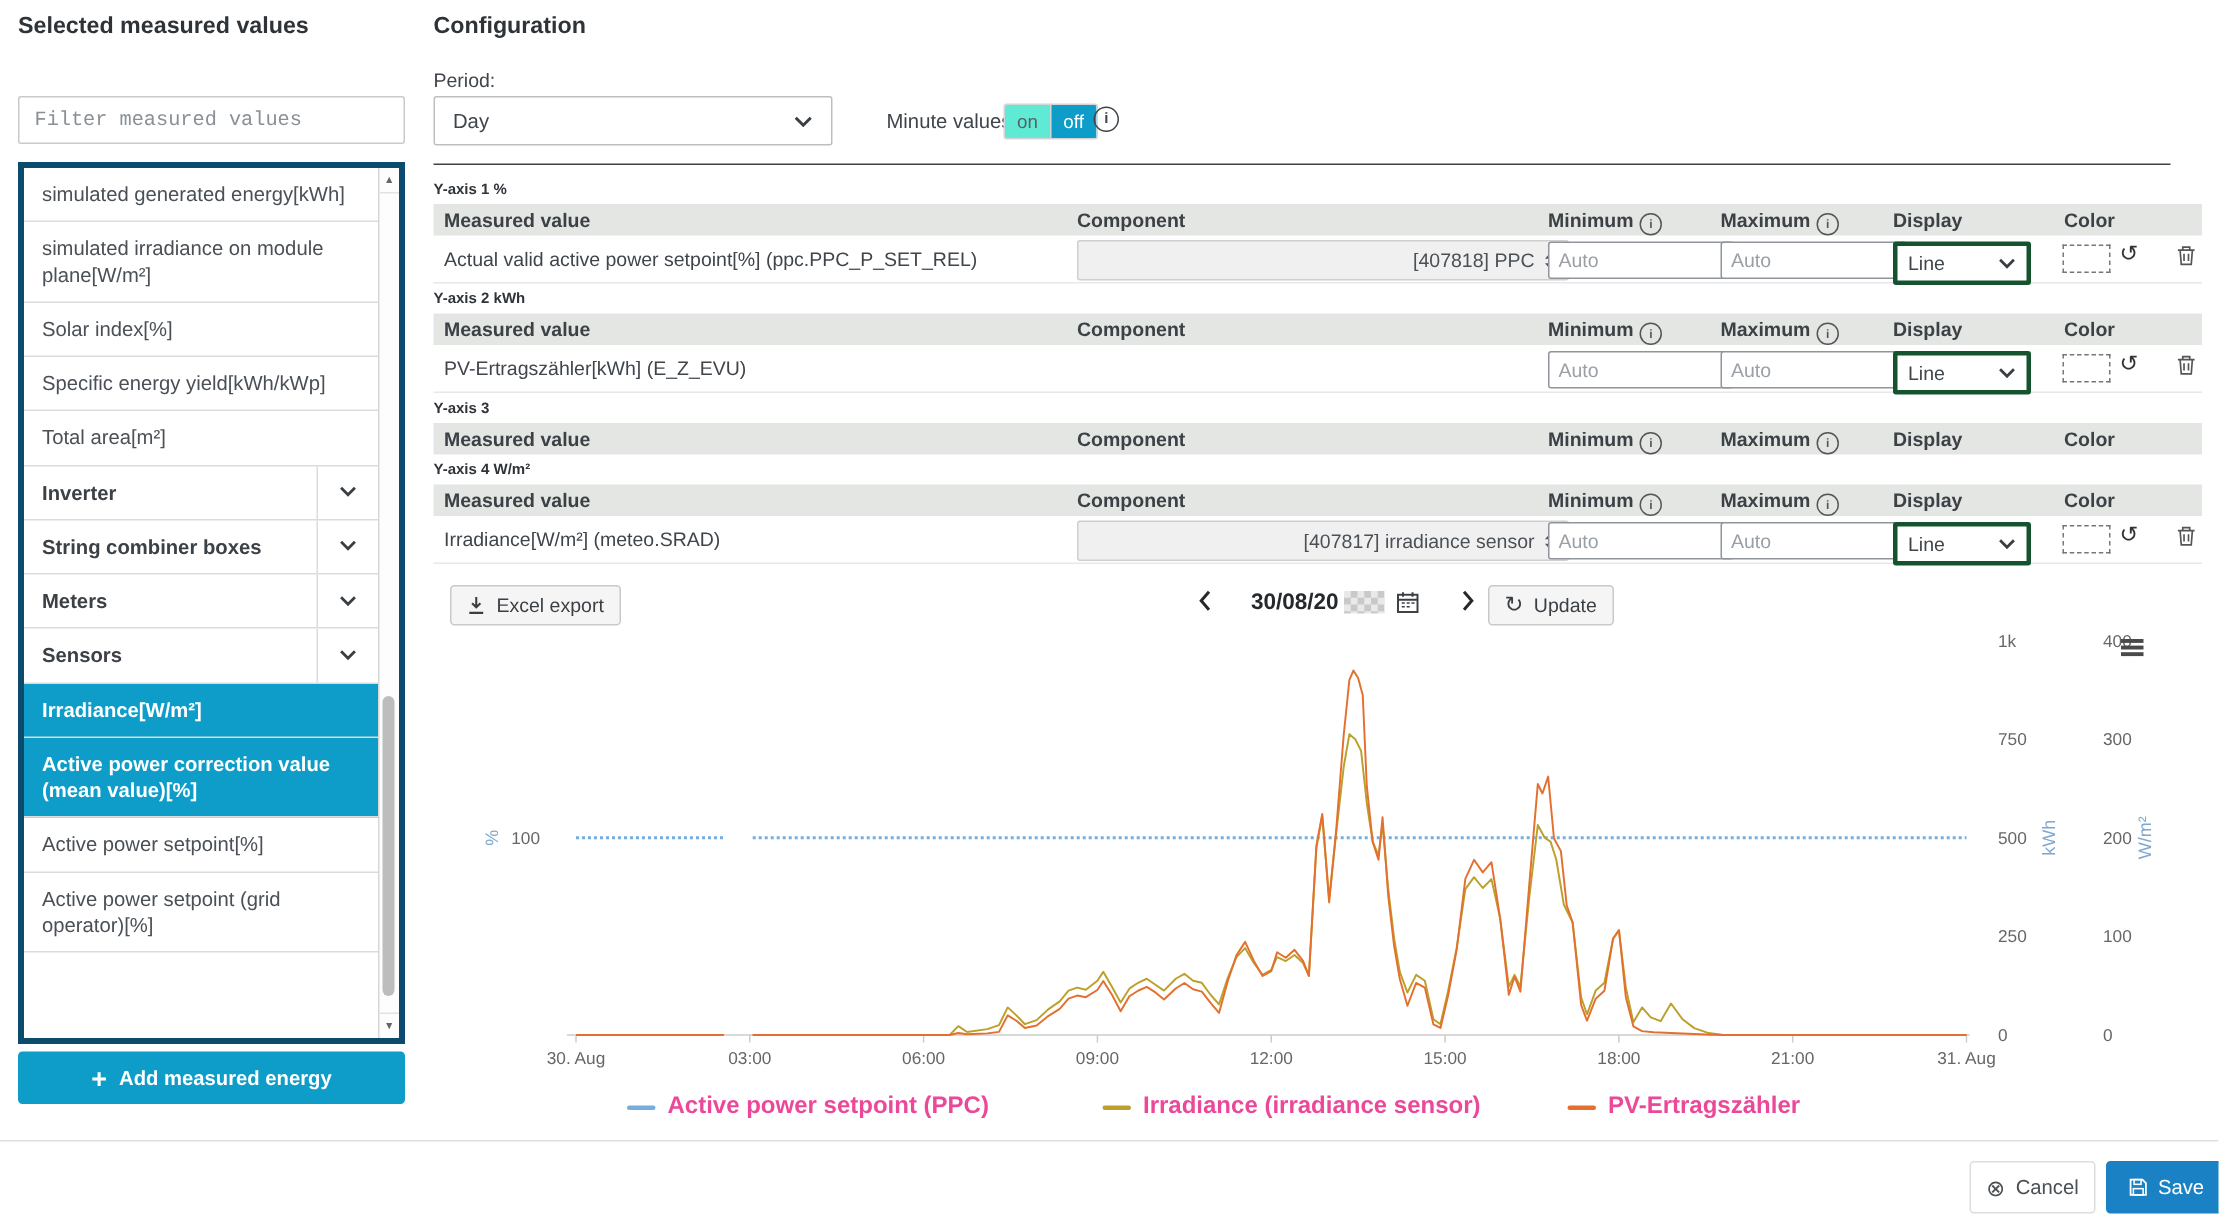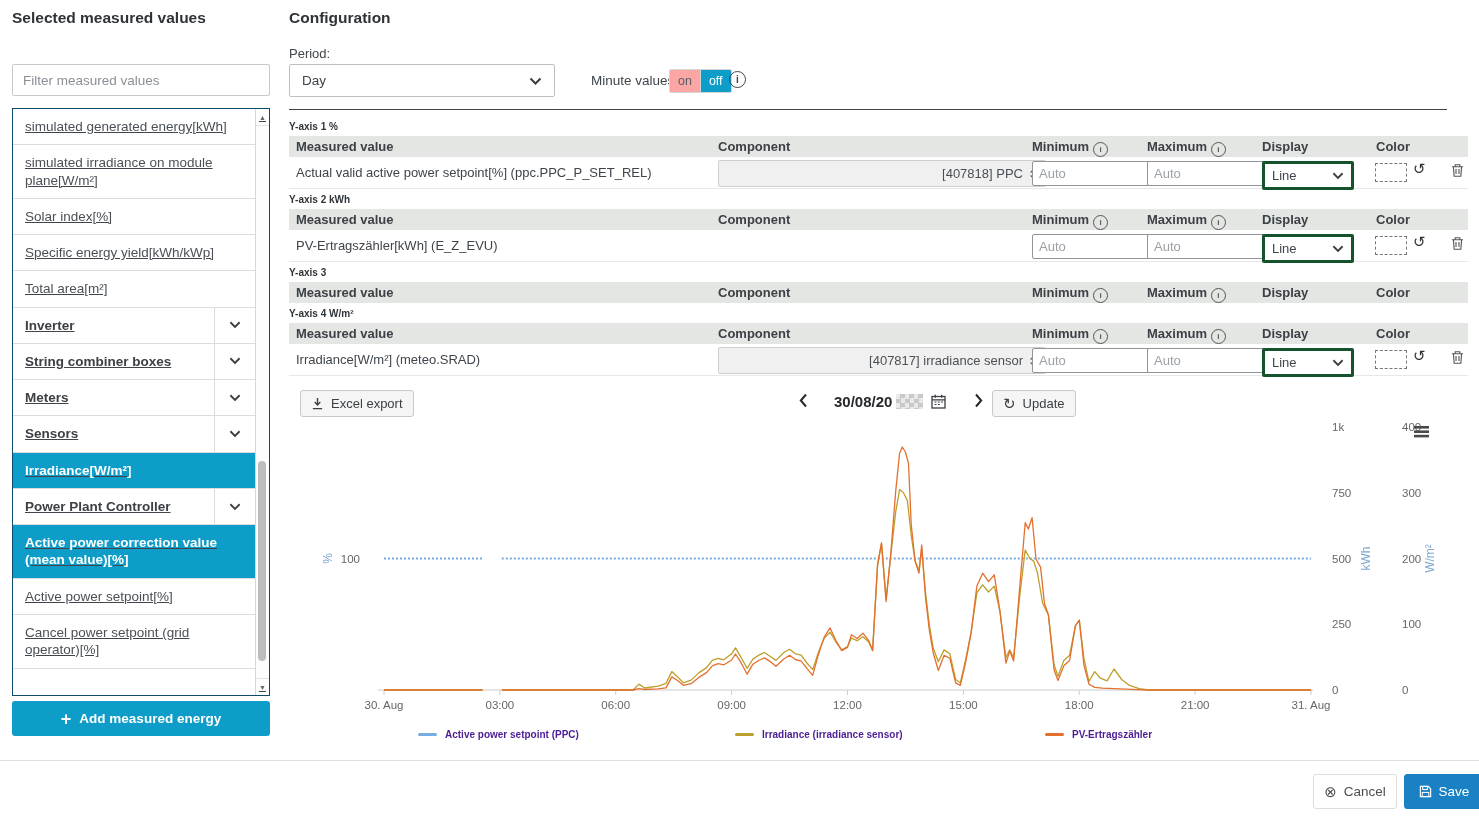--- a/index.html
+++ b/index.html
@@ -3,23 +3,23 @@
 <meta charset="utf-8">
 <style>
   html,body{margin:0;padding:0;background:#fff;width:1479px;height:819px;overflow:hidden;
     font-family:"Liberation Sans","DejaVu Sans",sans-serif;color:#3f454b;}
   .app{position:relative;width:1479px;height:819px;background:#fff;}
   .abs{position:absolute;box-sizing:border-box;}
   h2{margin:0;font-size:15.5px;font-weight:bold;color:#2e3338;}
 
   
   .filter-input{border:1px solid #c9c9c9;border-radius:2px;padding:4px 10px;font-size:13.5px;
-    color:#a16207;width:258px;height:32px;outline:none;font-family:Liberation Sans, sans-serif;}
+    color:#a16207;width:258px;height:32px;outline:none;font-family:Liberation Mono, monospace;}
   .filter-input::placeholder{color:#8a9096;}
-  .mv-list{border:1px solid #0c4a6e;background:#fff;overflow:hidden;display:flex;text-decoration:underline;}
+  .mv-list{border:4px solid #0c4a6e;background:#fff;overflow:hidden;display:flex;}
   .mv-rows{flex:1;min-width:0;}
   .mv-row{padding:9px 12px;font-size:13.5px;line-height:1.28;color:#4a5056;border-bottom:1px solid #dcdcdc;}
   .mv-row.group{display:flex;align-items:center;padding:0;font-weight:bold;color:#3c4146;}
   .mv-row.group .glabel{flex:1;padding:9px 12px;}
   .mv-row.group .chev{width:40px;align-self:stretch;display:flex;align-items:center;justify-content:center;border-left:1px solid #dcdcdc;}
   .mv-row.selected{background:#0d9dc8;color:#fff;font-weight:600;}
   .mv-scroll{width:13px;border-left:1px solid #d7d7d7;display:flex;flex-direction:column;background:#fdfdfd;position:relative;}
   .mv-scroll .arrowbox{height:16px;display:flex;align-items:center;justify-content:center;
     font-size:7px;color:#666;border-bottom:1px solid #e3e3e3;}
   .mv-scroll .arrowbox.bottom{border-bottom:none;border-top:1px solid #e3e3e3;margin-top:auto;}
@@ -28,21 +28,21 @@
     width:258px;height:35px;display:flex;align-items:center;justify-content:center;gap:8px;cursor:pointer;font-family:inherit;}
   .add-btn .plus{font-size:18px;font-weight:bold;line-height:1;}
 
   
   .lbl{font-size:13px;color:#3f454b;}
   .select{border:1px solid #bfbfbf;border-radius:2px;background:#fff;display:flex;align-items:center;
     padding:0 12px;font-size:13.5px;color:#3f454b;cursor:pointer;}
   .select .sval{flex:1;}
   .toggle{display:flex;height:24px;border-radius:2px;overflow:hidden;border:1px solid #d5d5d5;}
   .toggle .seg{display:flex;align-items:center;justify-content:center;font-size:12.5px;padding:0 8px;cursor:pointer;}
-  .toggle .seg.on{background:#fca5a5;color:#5a6066;border-right:1px solid #d5d5d5;}
+  .toggle .seg.on{background:#5eead4;color:#5a6066;border-right:1px solid #d5d5d5;}
   .toggle .seg.off{background:#0d9dc8;color:#fff;}
   .info-i{display:inline-flex;width:17px;height:17px;border:1.4px solid #3f454b;border-radius:50%;
     align-items:center;justify-content:center;font-size:10px;font-weight:bold;color:#3f454b;}
   .divider-dark{border-top:1px solid #3e4247;}
   .divider-light{border-top:1px solid #e0e0e0;}
 
   
   .axes{font-size:13px;}
   .ax-title{font-weight:bold;font-size:10px;color:#2f3439;padding:5px 0 4px 0;}
   .ax-head{position:relative;height:21px;background:#e3e6e3;font-weight:bold;color:#3c4146;padding-left:16px;}
@@ -65,21 +65,21 @@
 
   
   .btn{display:inline-flex;align-items:center;gap:7px;background:#f5f5f5;border:1px solid #c9c9c9;border-radius:3px;
     font-size:13px;color:#3a3f44;padding:0 10px;height:27px;cursor:pointer;font-family:inherit;}
   .navchev{background:none;border:none;cursor:pointer;padding:2px;}
   .date-txt{font-size:15px;font-weight:bold;color:#26292c;display:flex;align-items:center;gap:4px;}
   .redact{display:inline-block;width:27px;height:15px;
     background:repeating-conic-gradient(#c9c9c9 0% 25%, #e9e9e9 0% 50%) 0 0/9px 9px;}
 
   
-  .legend-item{position:absolute;display:flex;align-items:center;gap:8px;font-size:10px;font-weight:bold;color:#4c1d95;cursor:pointer;}
+  .legend-item{position:absolute;display:flex;align-items:center;gap:8px;font-size:16px;font-weight:bold;color:#ec4899;cursor:pointer;}
   .legend-dash{width:19px;height:3px;border-radius:2px;}
   .foot-btn{display:inline-flex;align-items:center;justify-content:center;gap:7px;height:35px;border-radius:3px;
     font-size:13.5px;cursor:pointer;font-family:inherit;}
   .cancel-btn{background:#fff;border:1px solid #ddd;color:#4a4f54;width:84px;}
   .cancel-btn .x{font-size:15px;}
   .save-btn{background:#1a82c4;border:1px solid #1a82c4;color:#fff;width:80px;}
   svg{display:block;}
   text{font-family:"Liberation Sans","DejaVu Sans",sans-serif;}
 </style>
 </head>
@@ -122,31 +122,23 @@
         </div>
         <div class="mv-row group">
           <span class="glabel">Sensors</span>
           <span class="chev">
             <svg width="12" height="8" viewBox="0 0 13 8">
               <path d="M1.5 1 6.5 6 11.5 1" stroke="#3a3f44" stroke-width="2" fill="none"></path>
             </svg>
           </span>
         </div>
         <div class="mv-row selected">Irradiance[W/m²]</div>
-        <div class="mv-row group">
-          <span class="glabel">Power Plant Controller</span>
-          <span class="chev">
-            <svg width="12" height="8" viewBox="0 0 13 8">
-              <path d="M1.5 1 6.5 6 11.5 1" stroke="#3a3f44" stroke-width="2" fill="none"></path>
-            </svg>
-          </span>
-        </div>
         <div class="mv-row selected">Active power correction value (mean value)[%]</div>
         <div class="mv-row">Active power setpoint[%]</div>
-        <div class="mv-row">Cancel power setpoint (grid operator)[%]</div>
+        <div class="mv-row">Active power setpoint (grid operator)[%]</div>
       </div>
     <div class="mv-scroll">
       <div class="arrowbox">▲</div>
       <div class="mv-thumb" style="top:352px;height:200px;"></div>
       <div class="arrowbox bottom">▼</div>
     </div>
   </div>
   <button class="abs add-btn" style="left:12px;top:701px;">
     <span class="plus">+</span>
     <span>Add measured energy</span>

